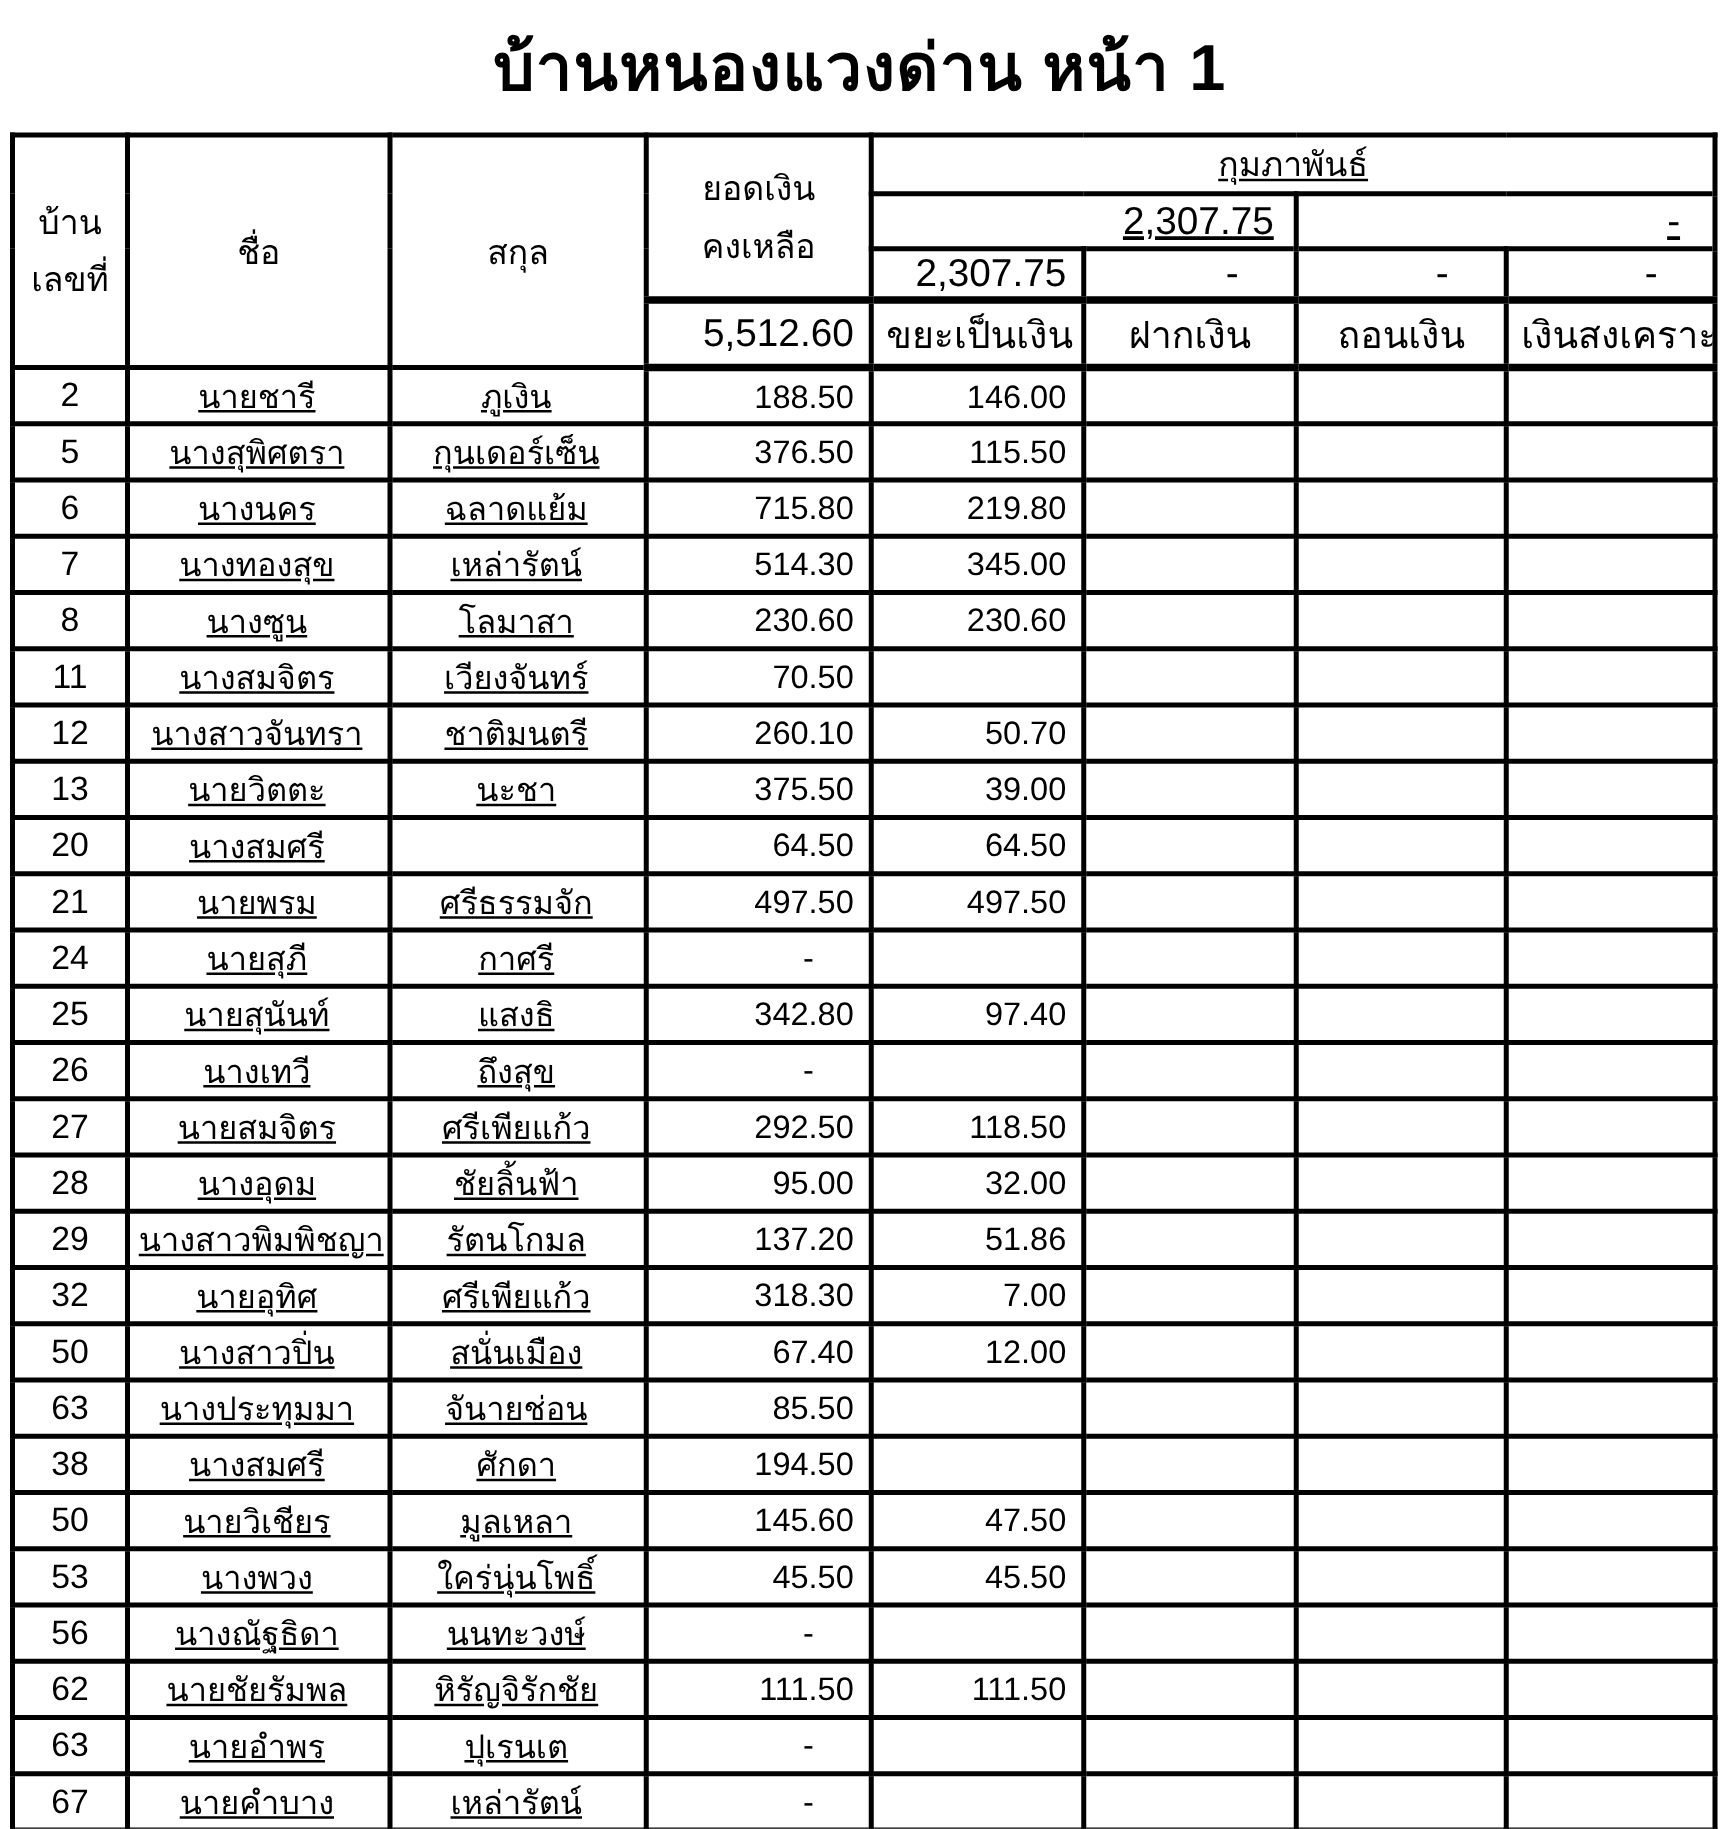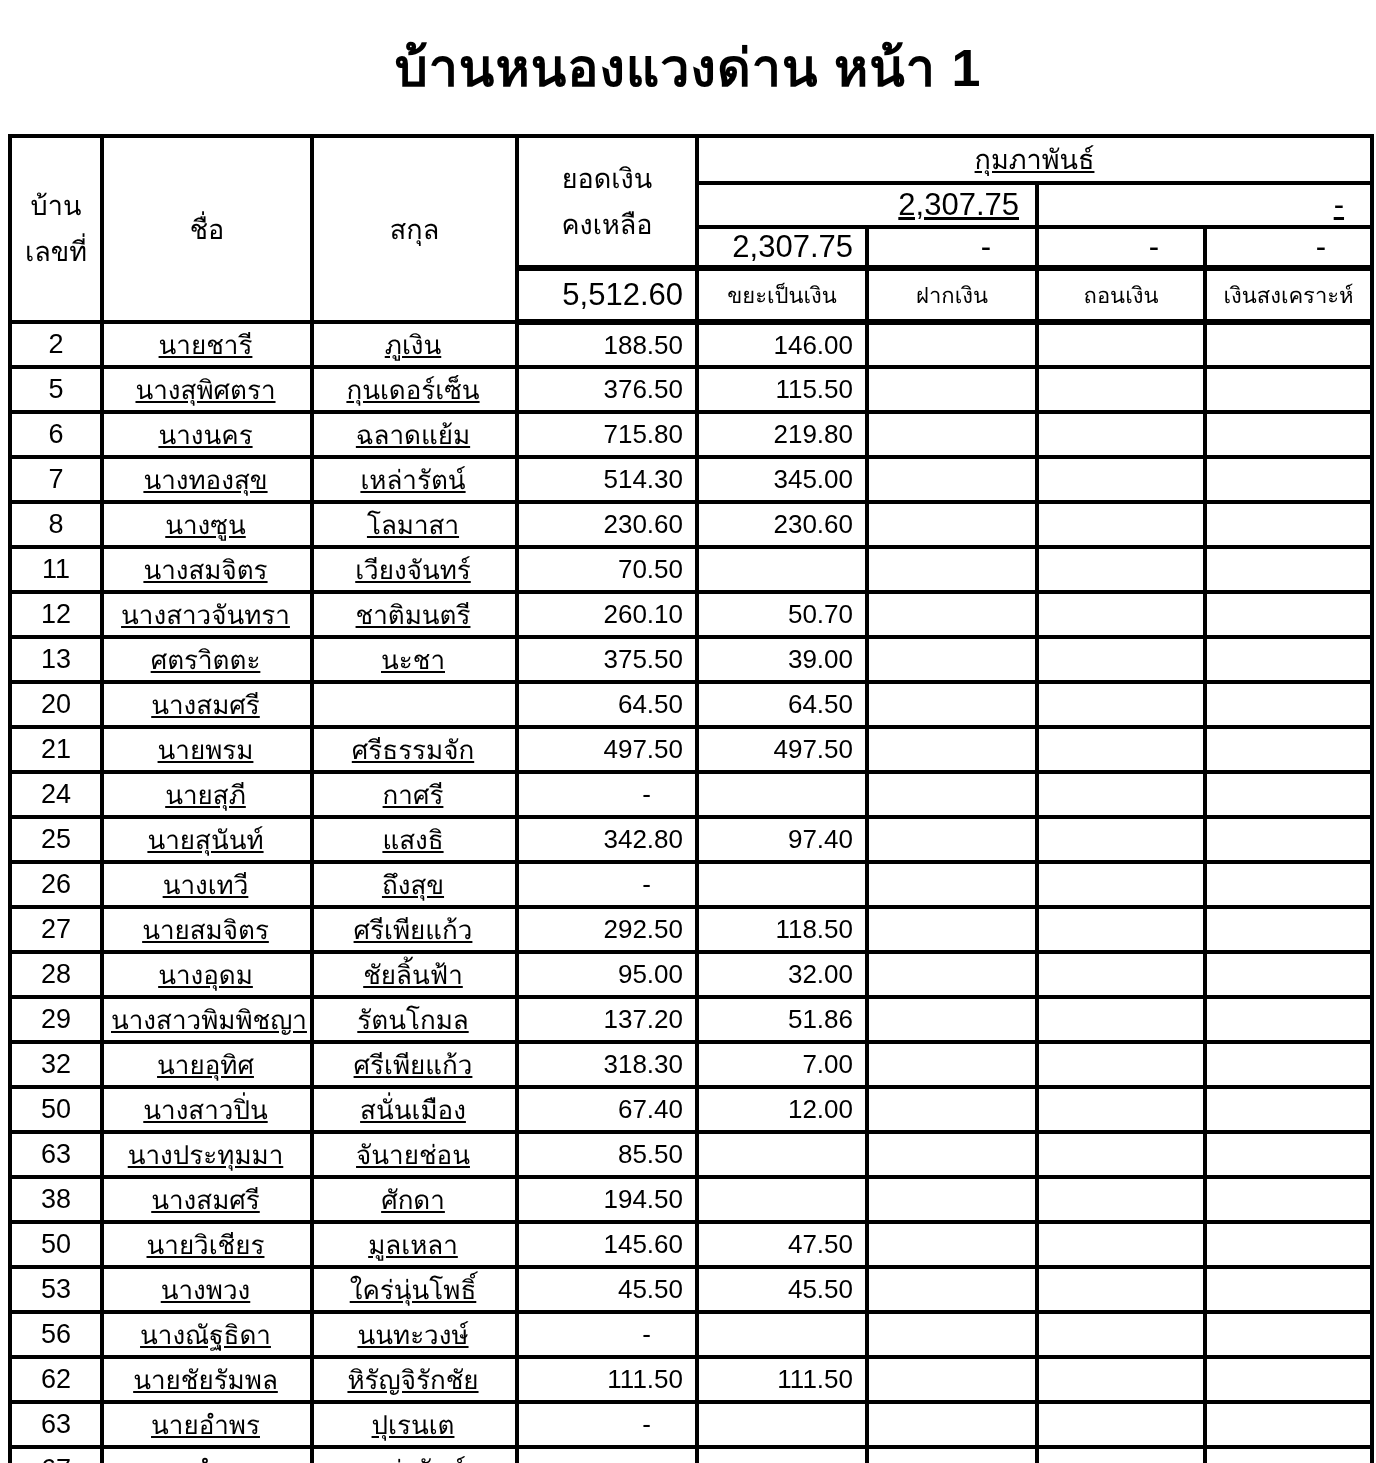--- a/index.html
+++ b/index.html
@@ -8,21 +8,21 @@
     background: #ffffff;
   }
   body {
     width: 1376px;
     height: 1463px;
     font-family: "Liberation Sans", sans-serif;
     color: #000;
     overflow: hidden;
   }
   .title {
-    height: 134px;
+    height: 106px;
     display: flex;
     align-items: center;
     justify-content: center;
     font-size: 52px;
     font-weight: 700;
     letter-spacing: 1px;
   }
   table.ledger {
     border-collapse: collapse;
     table-layout: fixed;
@@ -38,21 +38,21 @@
     white-space: nowrap;
     overflow: hidden;
   }
   tr.hr-a { height: 40px; }
   tr.hr-b { height: 44px; }
   tr.hr-c { height: 38px; }
   tr.hr-d { height: 54px; }
   tbody tr { height: 43px; }
 
   .hd { text-align: center; font-size: 27px; }
-  .hd-sub { text-align: center; font-size: 22px; }
+  .hd-sub { text-align: center; font-size: 30px; }
   .num { text-align: right; padding-right: 12px; }
   .left { text-align: center; padding-left: 7px; text-decoration: underline; }
   .dash { text-align: right; padding-right: 44px; }
   .pr16 { text-align: right; padding-right: 16px; }
   .pr26 { text-align: right; padding-right: 26px; }
   .bb-thin  { border-bottom-width: 2px; text-decoration: underline; }
   .bb-heavy { border-bottom-width: 6px; }
   .twoline div { line-height: 46px; }
   .hnum { font-size: 31px; }
 </style>
@@ -170,21 +170,21 @@
     <td class="left">นางสาวจันทรา</td>
     <td class="left">ชาติมนตรี</td>
     <td class="num">260.10</td>
     <td class="num">50.70</td>
     <td></td>
     <td></td>
     <td></td>
   </tr>
       <tr>
     <td class="hd">13</td>
-    <td class="left">ศตราิตตะ</td>
+    <td class="left">นายวิตตะ</td>
     <td class="left">นะชา</td>
     <td class="num">375.50</td>
     <td class="num">39.00</td>
     <td></td>
     <td></td>
     <td></td>
   </tr>
       <tr>
     <td class="hd">20</td>
     <td class="left">นางสมศรี</td>

